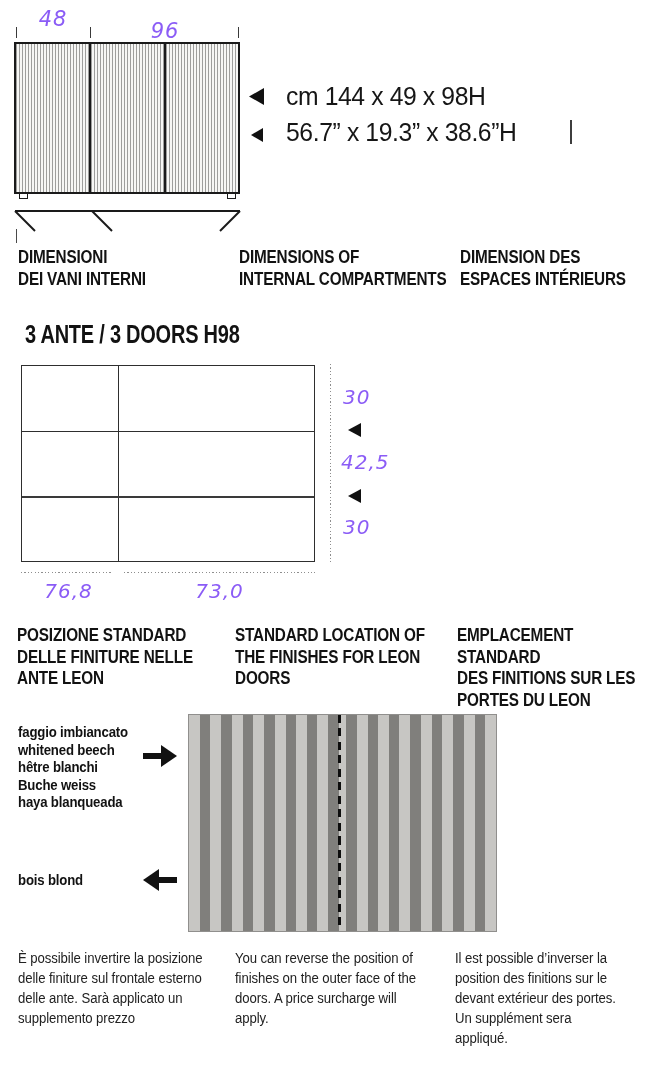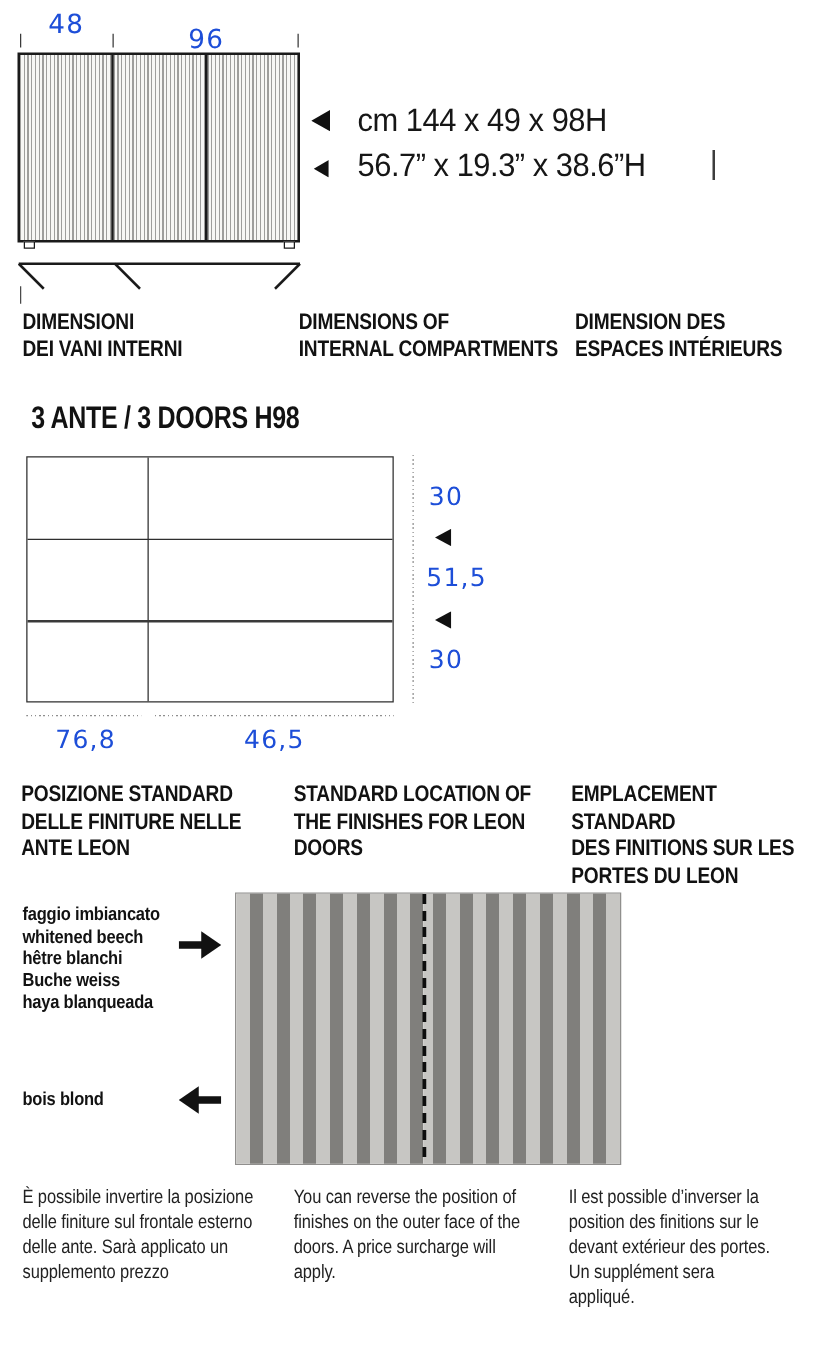--- a/index.html
+++ b/index.html
@@ -23,22 +23,22 @@
   .lbl{
     font-weight:bold;font-size:15px;line-height:17.5px;letter-spacing:-.2px;
     white-space:pre-line;transform:scaleX(.88);transform-origin:0 0;color:#121212;
   }
   .dim{
     font-weight:normal;font-size:26px;line-height:28px;letter-spacing:-.4px;
     transform:scaleX(.95);transform-origin:0 0;color:#161616;white-space:pre;
   }
   
   .num{
-    font-family:"DejaVu Sans",sans-serif;font-weight:400;color:#1d4ed8;
-    font-size:21px;letter-spacing:1px;
+    font-family:"DejaVu Sans",sans-serif;font-weight:400;color:#8b5cf6;
+    font-size:21px;letter-spacing:1px;font-style:italic;
   }
   .abs{position:absolute;}
   .tick{position:absolute;width:1.4px;background:#3a3a3a;}
   .dotted-v{position:absolute;width:1.4px;
     background-image:repeating-linear-gradient(to bottom,#8e8e8e 0 1.2px,transparent 1.2px 3.4px);}
   .dotted-h{position:absolute;height:1.4px;
     background-image:repeating-linear-gradient(to right,#8e8e8e 0 1.2px,transparent 1.2px 3.4px);}
   .cabinet{
     position:absolute;left:14px;top:42px;width:226px;height:152px;box-sizing:border-box;
     border:2.5px solid #1a1a1a;
@@ -121,30 +121,30 @@
       <div class="h1-line"></div>
       <div class="h2-line"></div>
     </div>
 
     <div class="dotted-v" style="left:330px;top:364px;height:200px;"></div>
 
     <div class="abs num" style="left:343px;top:385px;font-size:20px;">30</div>
     <svg class="abs" style="left:348px;top:423px;" width="13" height="14">
       <polygon points="13,0 0,7 13,14" fill="#111"></polygon>
     </svg>
-    <div class="abs num" style="left:341px;top:450px;font-size:20px;">51,5</div>
+    <div class="abs num" style="left:341px;top:450px;font-size:20px;">42,5</div>
     <svg class="abs" style="left:348px;top:489px;" width="13" height="14">
       <polygon points="13,0 0,7 13,14" fill="#111"></polygon>
     </svg>
     <div class="abs num" style="left:343px;top:515px;font-size:20px;">30</div>
 
     <div class="dotted-h" style="left:21px;top:572px;width:92px;"></div>
     <div class="dotted-h" style="left:124px;top:572px;width:191px;"></div>
     <div class="abs num center" style="left:21px;top:579px;width:95px;font-size:20px;">76,8</div>
-    <div class="abs num center" style="left:124px;top:579px;width:191px;font-size:20px;">46,5</div>
+    <div class="abs num center" style="left:124px;top:579px;width:191px;font-size:20px;">73,0</div>
   </div>
 
   <div class="abs hdr" style="left:17px;top:625px;width:230px;">POSIZIONE STANDARD
 DELLE FINITURE NELLE
 ANTE LEON</div>
   <div class="abs hdr" style="left:235px;top:625px;width:250px;">STANDARD LOCATION OF
 THE FINISHES FOR LEON
 DOORS</div>
   <div class="abs hdr" style="left:457px;top:625px;width:230px;">EMPLACEMENT STANDARD
 DES FINITIONS SUR LES

